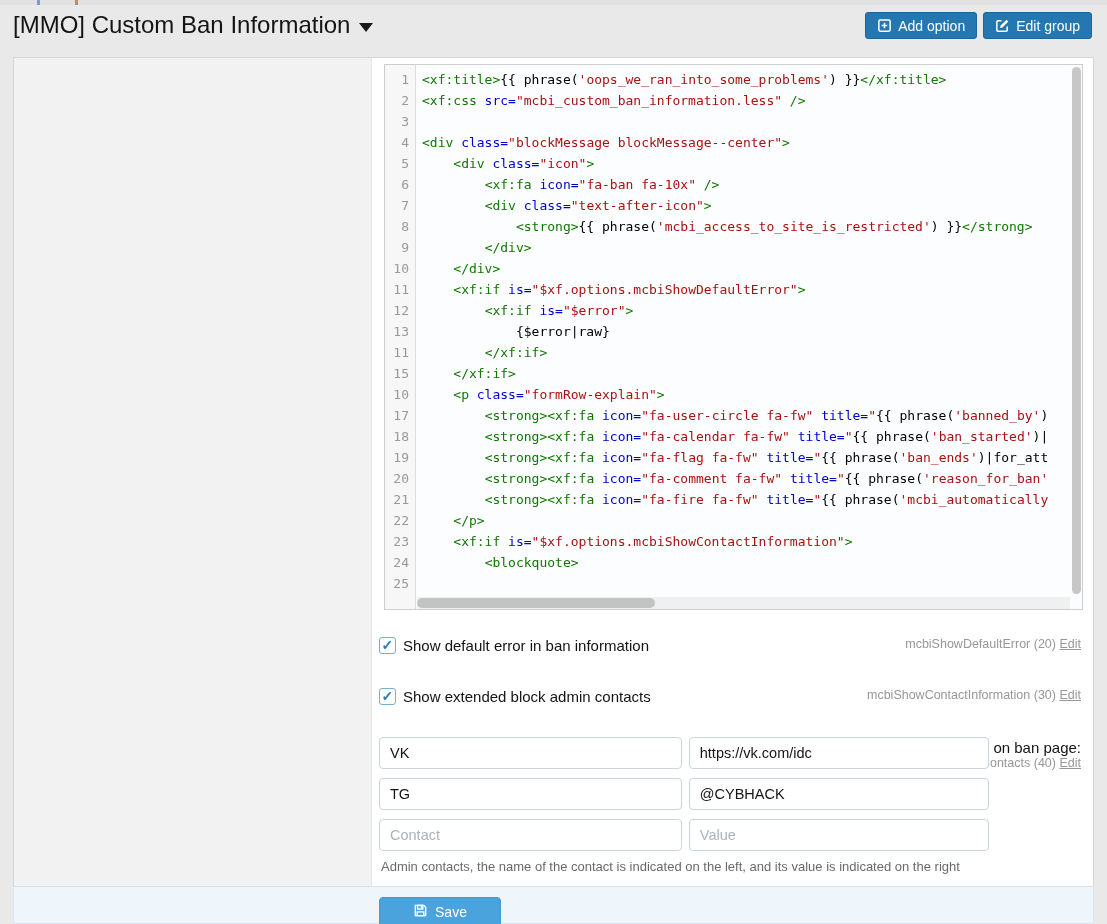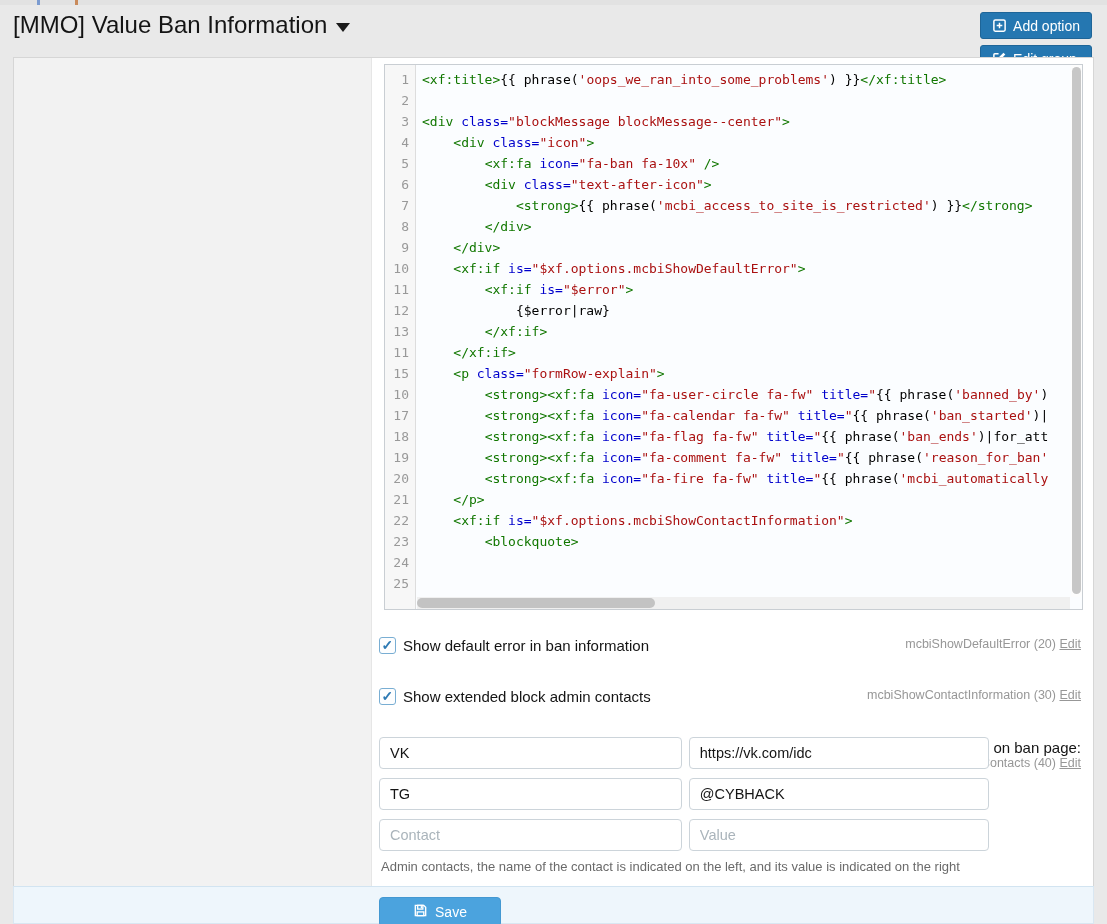--- a/index.html
+++ b/index.html
@@ -21,21 +21,21 @@
     position:absolute; left:13px; top:11px;
     font-size:24px; font-weight:400; color:#141414;
     display:flex; align-items:center; gap:9px;
   }
   .caret-down {
     width:0; height:0; margin-top:4px;
     border-left:7px solid transparent; border-right:7px solid transparent;
     border-top:9px solid #1a1a1a;
     display:inline-block; cursor:pointer;
   }
-  .hdr-buttons { position:absolute; right:15px; top:12px; display:flex; gap:6px;flex-direction:column; }
+  .hdr-buttons { position:absolute; right:15px; top:12px; display:flex; gap:6px; }
   .btn-blue {
     display:inline-flex; align-items:center; gap:6px;
     height:27px; padding:0 11px;
     background:#2577b1; border:1px solid #1e6598; border-radius:3px;
     color:#fff; font-size:14px; font-family:"Liberation Sans",sans-serif;
     cursor:pointer;
   }
   .btn-blue svg { display:block; }
 
   
@@ -122,21 +122,21 @@
 </style>
 </head>
 <body>
 
 <div class="top-strip">
   <div class="mark1"></div>
   <div class="mark2"></div>
 </div>
 
 <div class="hdr-title">
-  <span>[MMO] Value Ban Information</span>
+  <span>[MMO] Custom Ban Information</span>
   <span class="caret-down"></span>
 </div>
 <div class="hdr-buttons">
   <button class="btn-blue">
     <span>
       <svg width="15" height="15" viewBox="0 0 16 16">
           <rect x="2" y="2" width="12" height="12" rx="1.5" fill="none" stroke="#fff" stroke-width="1.6"></rect>
           <path d="M8 5v6M5 8h6" stroke="#fff" stroke-width="1.6"></path>
         </svg>
     </span>
@@ -187,20 +187,21 @@
         <div class="ln">19</div>
         <div class="ln">20</div>
         <div class="ln">21</div>
         <div class="ln">22</div>
         <div class="ln">23</div>
         <div class="ln">24</div>
         <div class="ln">25</div>
       </div>
     <div class="codewrap">
         <div class="cl"><span class="c-tag">&lt;xf:title&gt;</span><span class="c-plain">{{ phrase(</span><span class="c-str">'oops_we_ran_into_some_problems'</span><span class="c-plain">) }}</span><span class="c-tag">&lt;/xf:title&gt;</span></div>
+        <div class="cl"><span class="c-tag">&lt;xf:css</span><span class="c-attr"> src=</span><span class="c-str">"mcbi_custom_ban_information.less"</span><span class="c-tag"> /&gt;</span></div>
         <div class="cl">&nbsp;</div>
         <div class="cl"><span class="c-tag">&lt;div</span><span class="c-attr"> class=</span><span class="c-str">"blockMessage blockMessage--center"</span><span class="c-tag">&gt;</span></div>
         <div class="cl"><span class="c-plain">    </span><span class="c-tag">&lt;div</span><span class="c-attr"> class=</span><span class="c-str">"icon"</span><span class="c-tag">&gt;</span></div>
         <div class="cl"><span class="c-plain">        </span><span class="c-tag">&lt;xf:fa</span><span class="c-attr"> icon=</span><span class="c-str">"fa-ban fa-10x"</span><span class="c-tag"> /&gt;</span></div>
         <div class="cl"><span class="c-plain">        </span><span class="c-tag">&lt;div</span><span class="c-attr"> class=</span><span class="c-str">"text-after-icon"</span><span class="c-tag">&gt;</span></div>
         <div class="cl"><span class="c-plain">            </span><span class="c-tag">&lt;strong&gt;</span><span class="c-plain">{{ phrase(</span><span class="c-str">'mcbi_access_to_site_is_restricted'</span><span class="c-plain">) }}</span><span class="c-tag">&lt;/strong&gt;</span></div>
         <div class="cl"><span class="c-plain">        </span><span class="c-tag">&lt;/div&gt;</span></div>
         <div class="cl"><span class="c-plain">    </span><span class="c-tag">&lt;/div&gt;</span></div>
         <div class="cl"><span class="c-plain">    </span><span class="c-tag">&lt;xf:if</span><span class="c-attr"> is=</span><span class="c-str">"$xf.options.mcbiShowDefaultError"</span><span class="c-tag">&gt;</span></div>
         <div class="cl"><span class="c-plain">        </span><span class="c-tag">&lt;xf:if</span><span class="c-attr"> is=</span><span class="c-str">"$error"</span><span class="c-tag">&gt;</span></div>

